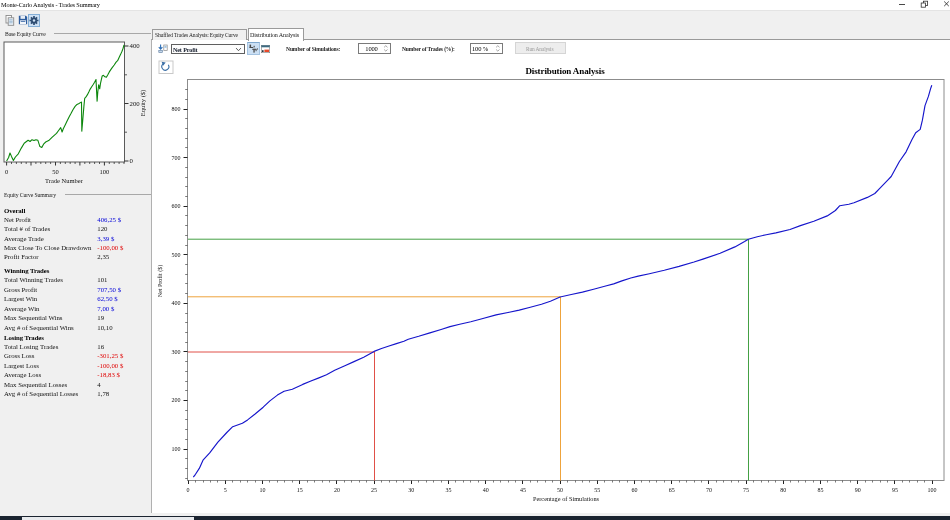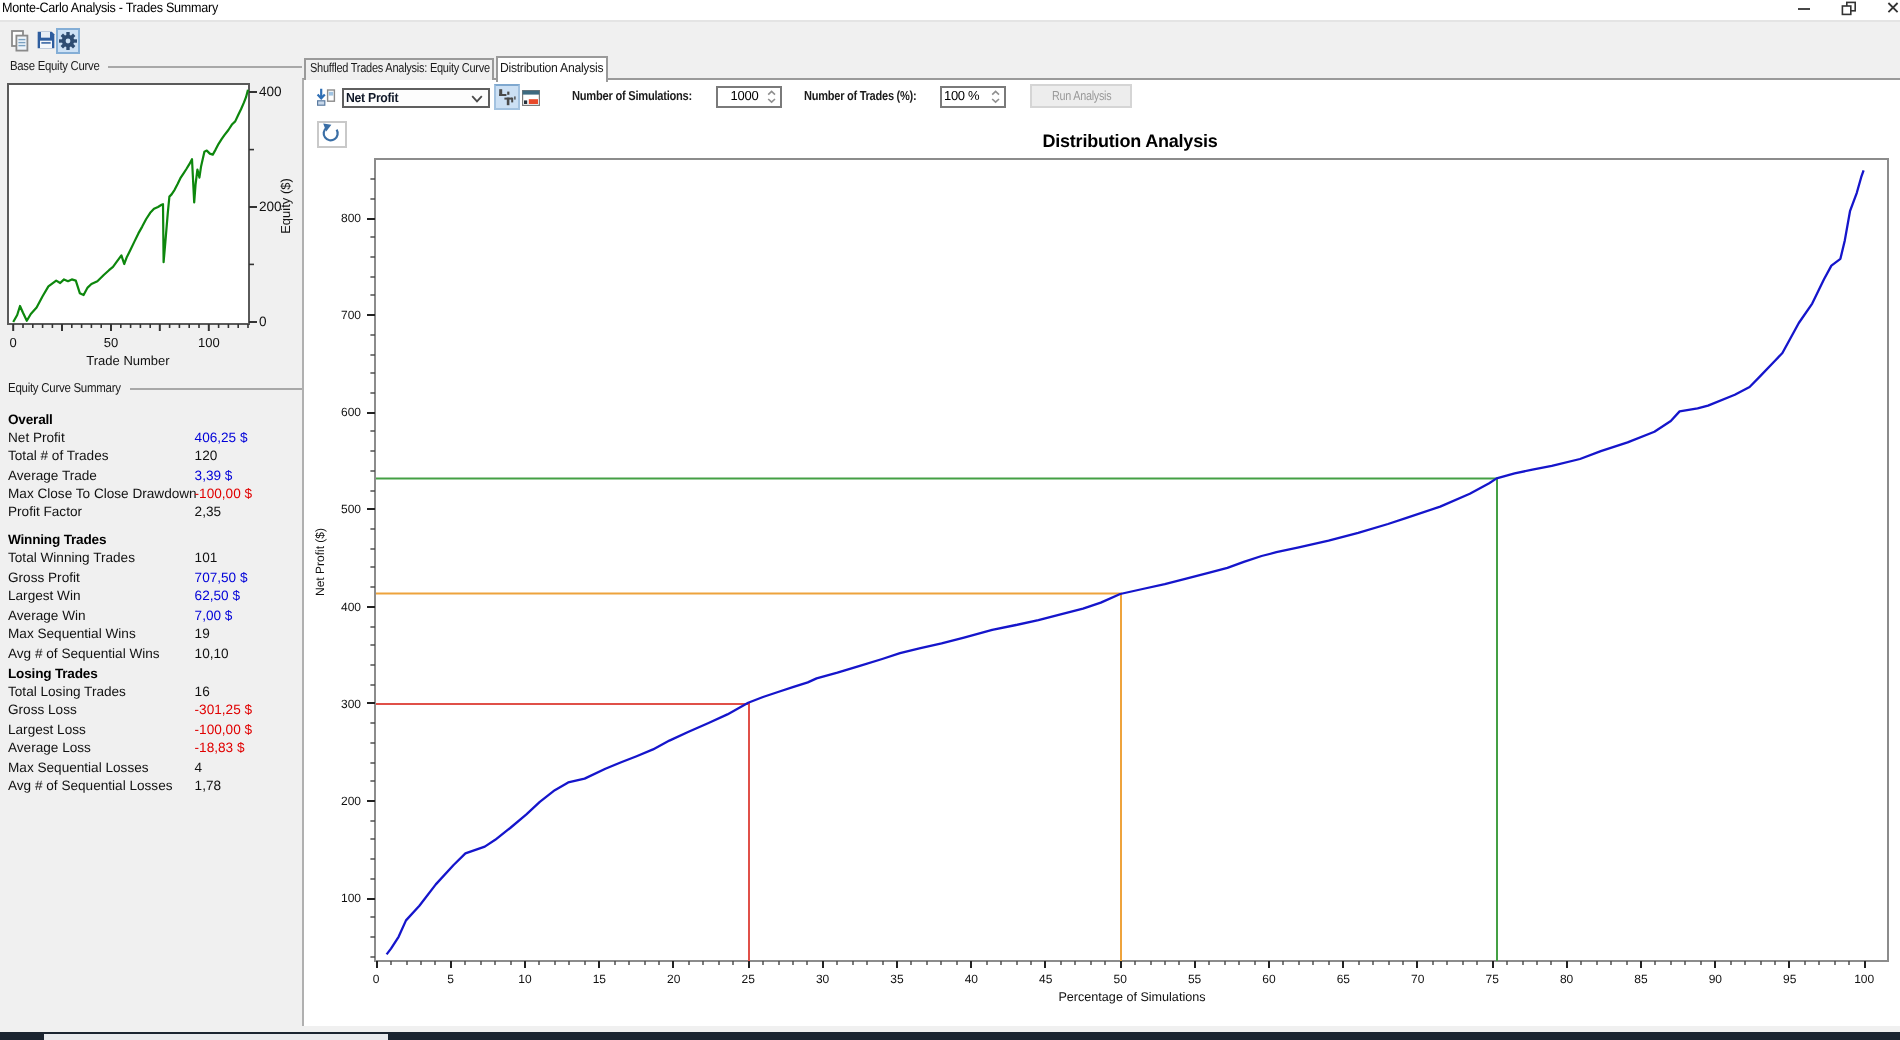--- a/index.html
+++ b/index.html
@@ -1,18 +1,18 @@
 <!DOCTYPE html>
 <html><head>
 <meta charset="utf-8">
 <style>
 * { margin:0; padding:0; box-sizing:border-box; }
 html,body { width:950px; height:520px; overflow:hidden; background:#fff;
   font-family:"Liberation Sans", sans-serif; }
-#app { position:relative; width:950px; height:520px; }
+#app { position:relative; width:950px; height:520px;font-family:Liberation Serif, serif; }
 .abs { position:absolute; }
 .sh { font-size:6.8px; font-weight:bold; letter-spacing:-0.1px; color:#000; white-space:nowrap; }
 .sr { font-size:6.8px; letter-spacing:0px; color:#111; white-space:nowrap; }
 .lbl { font-size:6.5px; letter-spacing:-0.15px; color:#1a1a1a; white-space:nowrap; }
 </style>
 </head>
 <body>
 <div id="app">
 
   <div class="abs" style="left:0;top:0;width:950px;height:10px;background:#ffffff;"></div>

